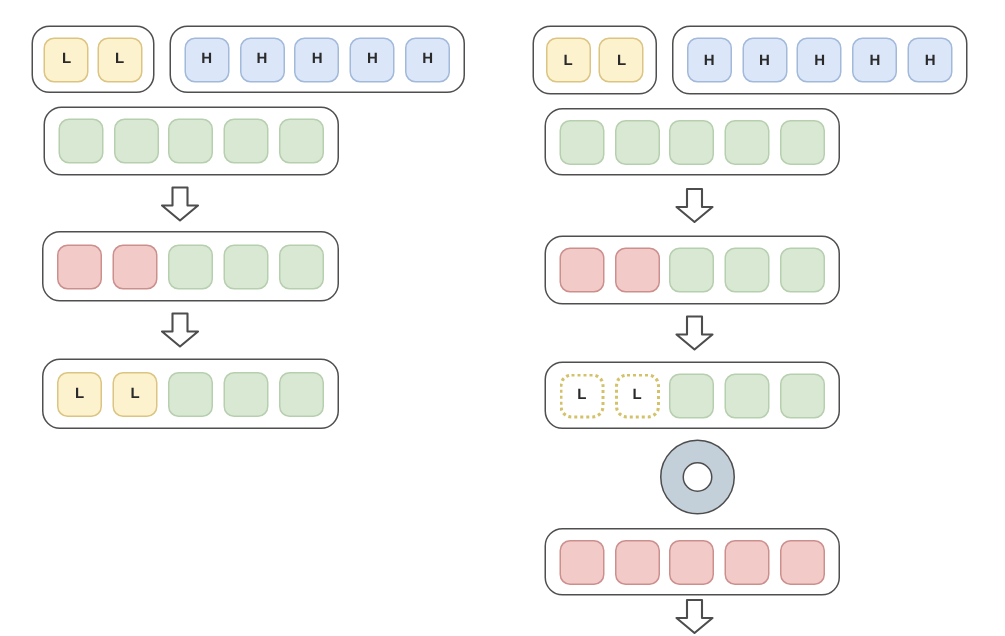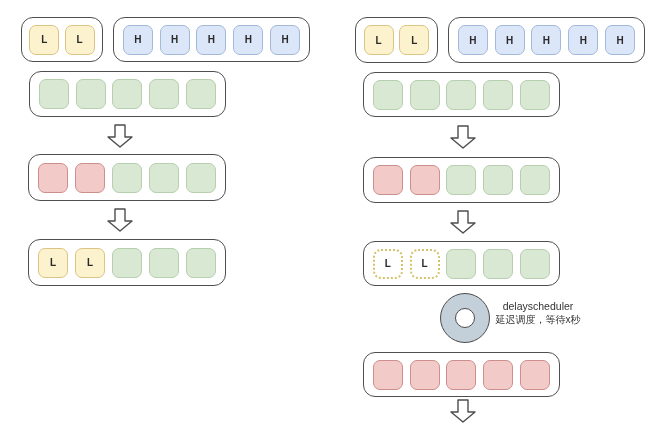--- a/index.html
+++ b/index.html
@@ -174,24 +174,20 @@
       <span class="cell dotted">L</span>
       <span class="cell dotted">L</span>
       <span class="cell green"></span>
       <span class="cell green"></span>
       <span class="cell green"></span>
     </div>
 
   <div class="donut">
     <div class="donut-hole"></div>
   </div>
-  <div class="sched-label">
-    <div class="sched-name">delayscheduler</div>
-    <div class="sched-desc">延迟调度，等待x秒</div>
-  </div>
 
   <div class="box b-r-pool4">
       <span class="cell red"></span>
       <span class="cell red"></span>
       <span class="cell red"></span>
       <span class="cell red"></span>
       <span class="cell red"></span>
     </div>
 
   <div class="arrow a-r-3">

